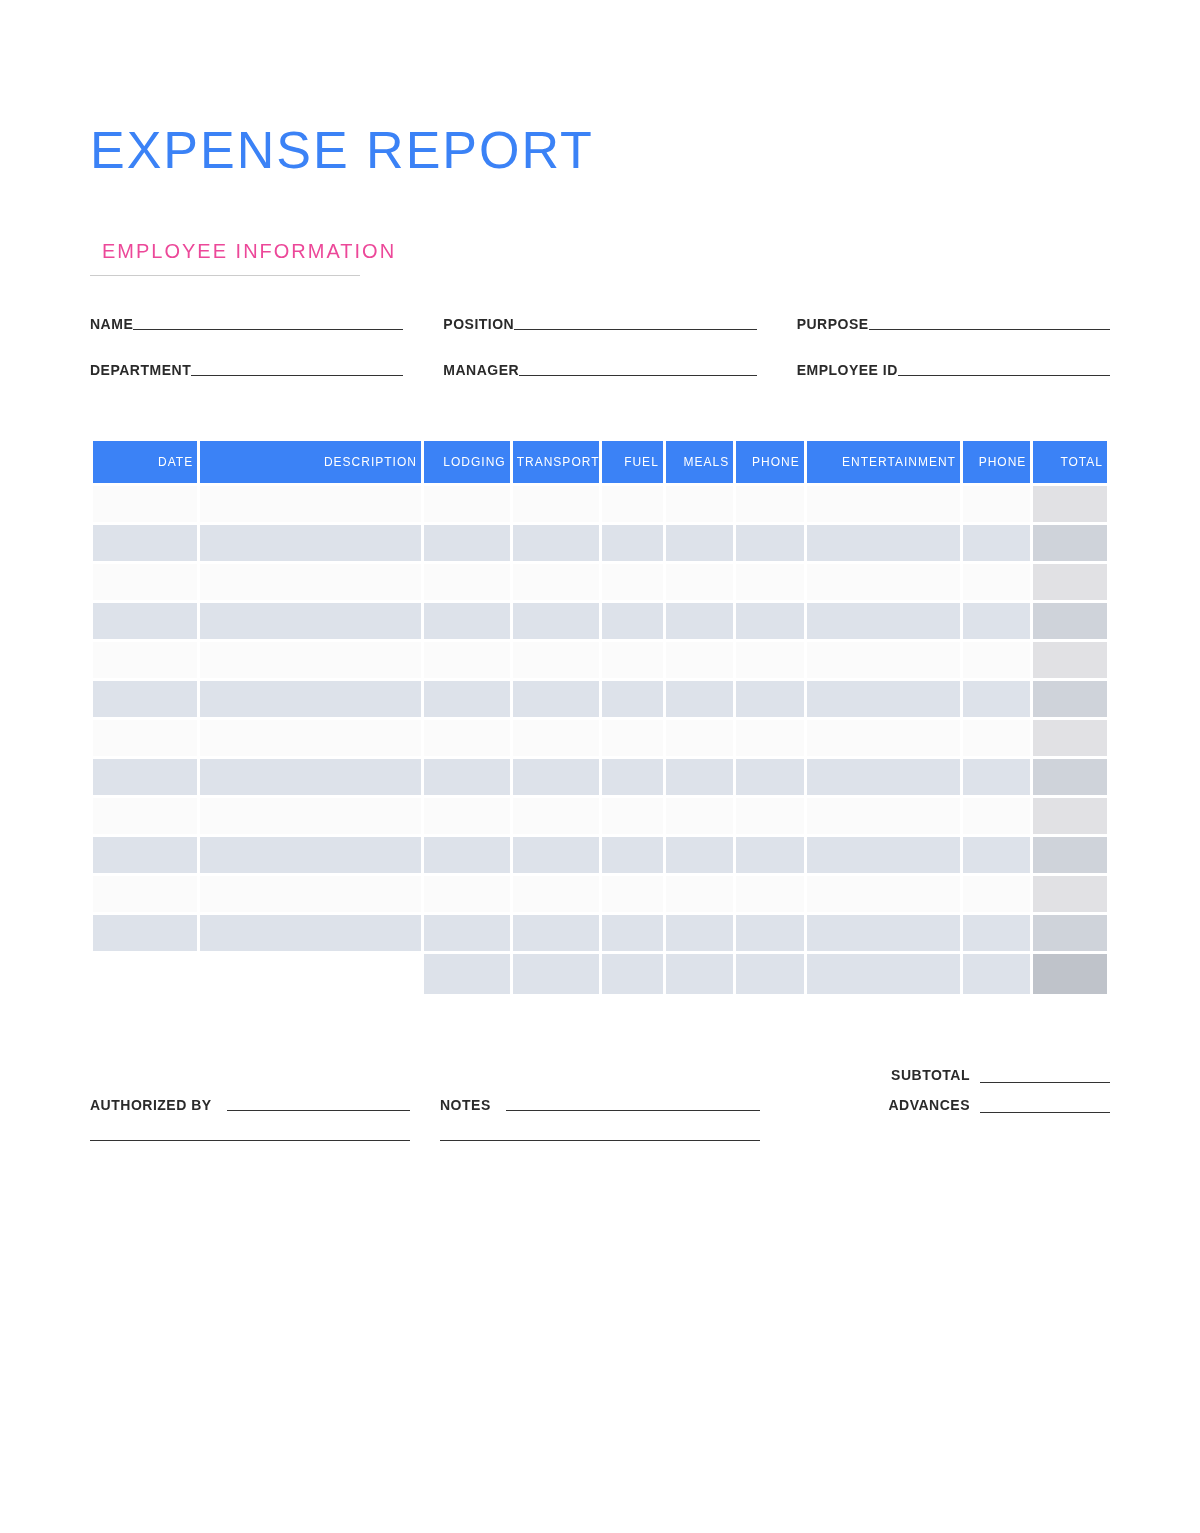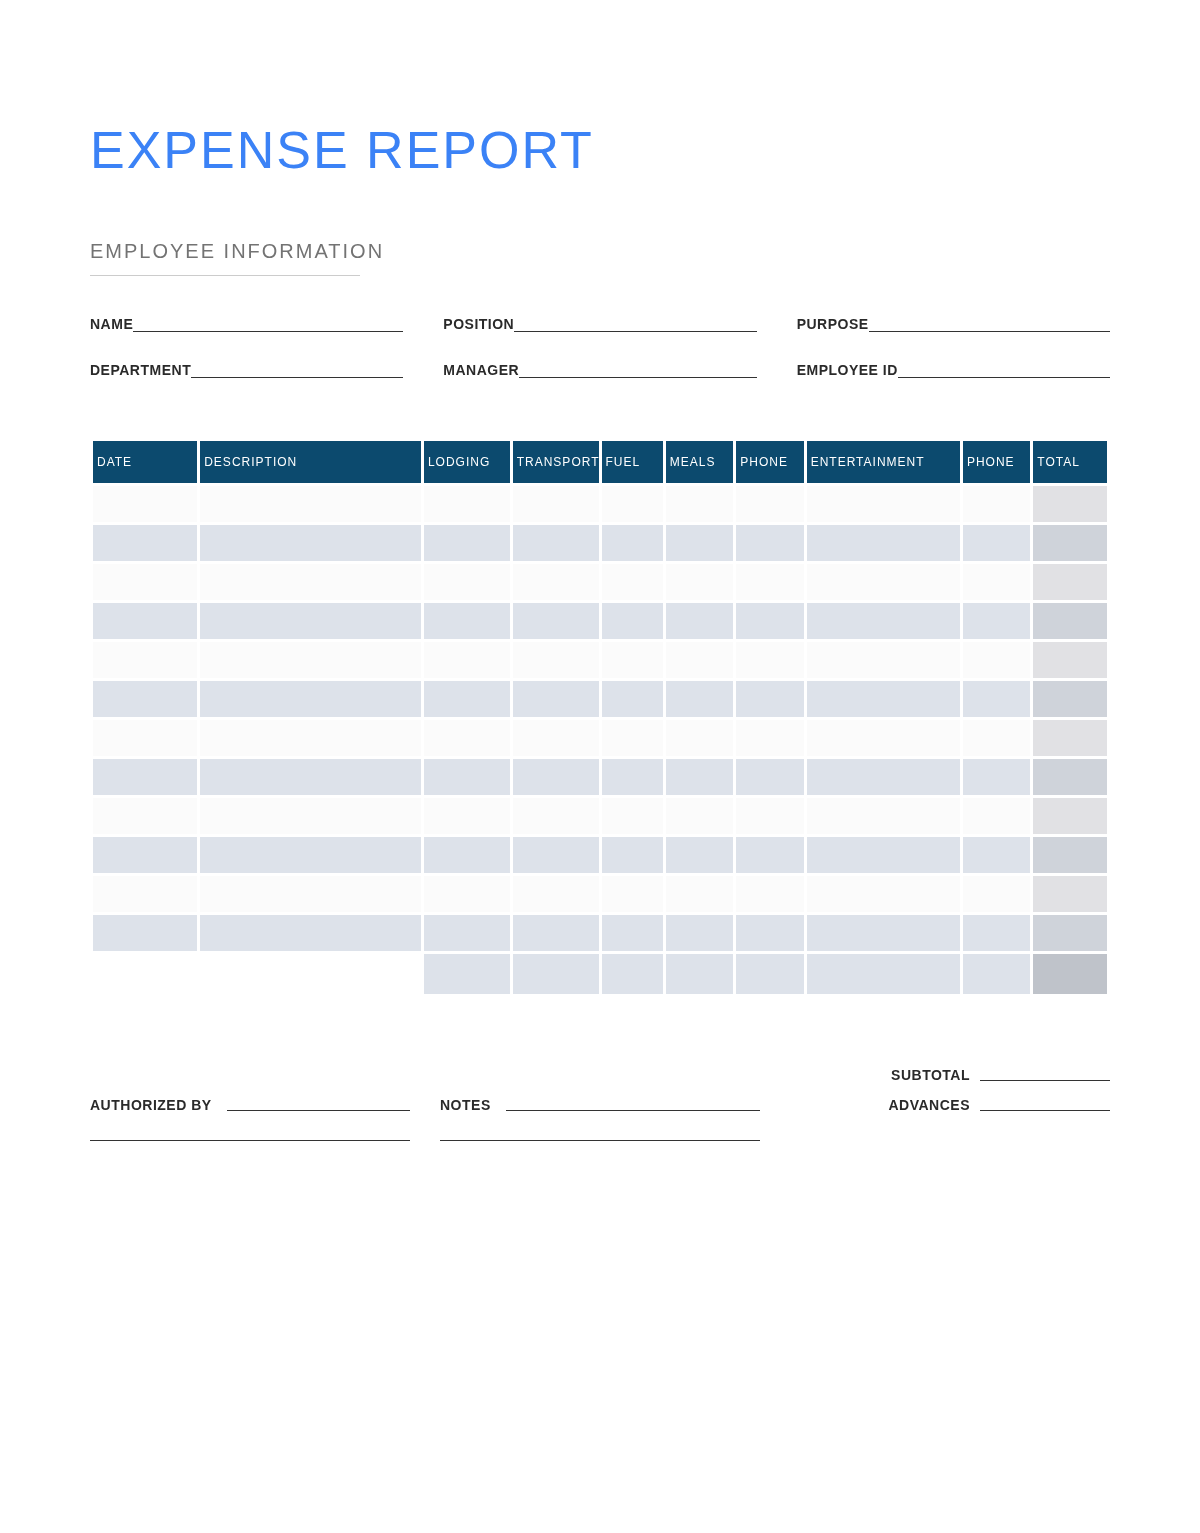--- a/index.html
+++ b/index.html
@@ -41,58 +41,58 @@
     font-size: 14px;
     color: #999;
     letter-spacing: 0.5px;
   }
   .uline {
     border-bottom: 1.5px solid #333;
     display: inline-block;
     height: 14px;
   }
   .section-head {
-    color: #737373;
+    color: #ec4899;
     font-size: 20px;
     letter-spacing: 2px;
     font-weight: 400;
     margin-top: 60px;
     margin-bottom: 12px;
+    margin-left: 12px;
   }
   .section-rule {
     width: 270px;
     border-bottom: 1px solid #ccc;
     margin-bottom: 40px;
   }
   .emp-grid {
     display: grid;
     grid-template-columns: repeat(3, 1fr);
     gap: 30px 40px;
     margin-bottom: 60px;
   }
   .emp-field {
     display: flex;
-    align-items: flex-end;
   }
   .emp-field .uline { flex: 1; }
 
   table.expense {
     width: 100%;
     border-collapse: separate;
     border-spacing: 3px;
     table-layout: fixed;
   }
   table.expense th {
-    background: #0c4a6e;
+    background: #3b82f6;
     color: #fff;
     font-size: 12px;
     font-weight: 500;
     letter-spacing: 1px;
     padding: 14px 4px;
-    text-align: left;
+    text-align: right;
     margin-left: 20px;
   }
   table.expense td {
     height: 36px;
   }
   .row-light td { background: #fbfbfb; }
   .row-alt td { background: #dde2ea; }
   td.totcell-light { background: #e1e1e4 !important; }
   td.totcell-alt { background: #cfd3da !important; }
   tr.totals-row td { height: 40px; }
@@ -112,21 +112,21 @@
 
   .bottom-area {
     margin-top: 70px;
     display: grid;
     grid-template-columns: 1fr 1fr 1fr;
     gap: 14px 30px;
     align-items: flex-end;
   }
   .sum-row {
     display: flex;
-    align-items: flex-start;
+    align-items: flex-end;
     justify-content: flex-end;
     gap: 10px;
   }
   .sum-row .uline { width: 130px; }
   .fld-row { display: flex; gap: 15px; }
   .fld-row .uline { flex: 1; }
   .only-line .uline { width: 100%; }
 </style>
 </head>
 <body>

